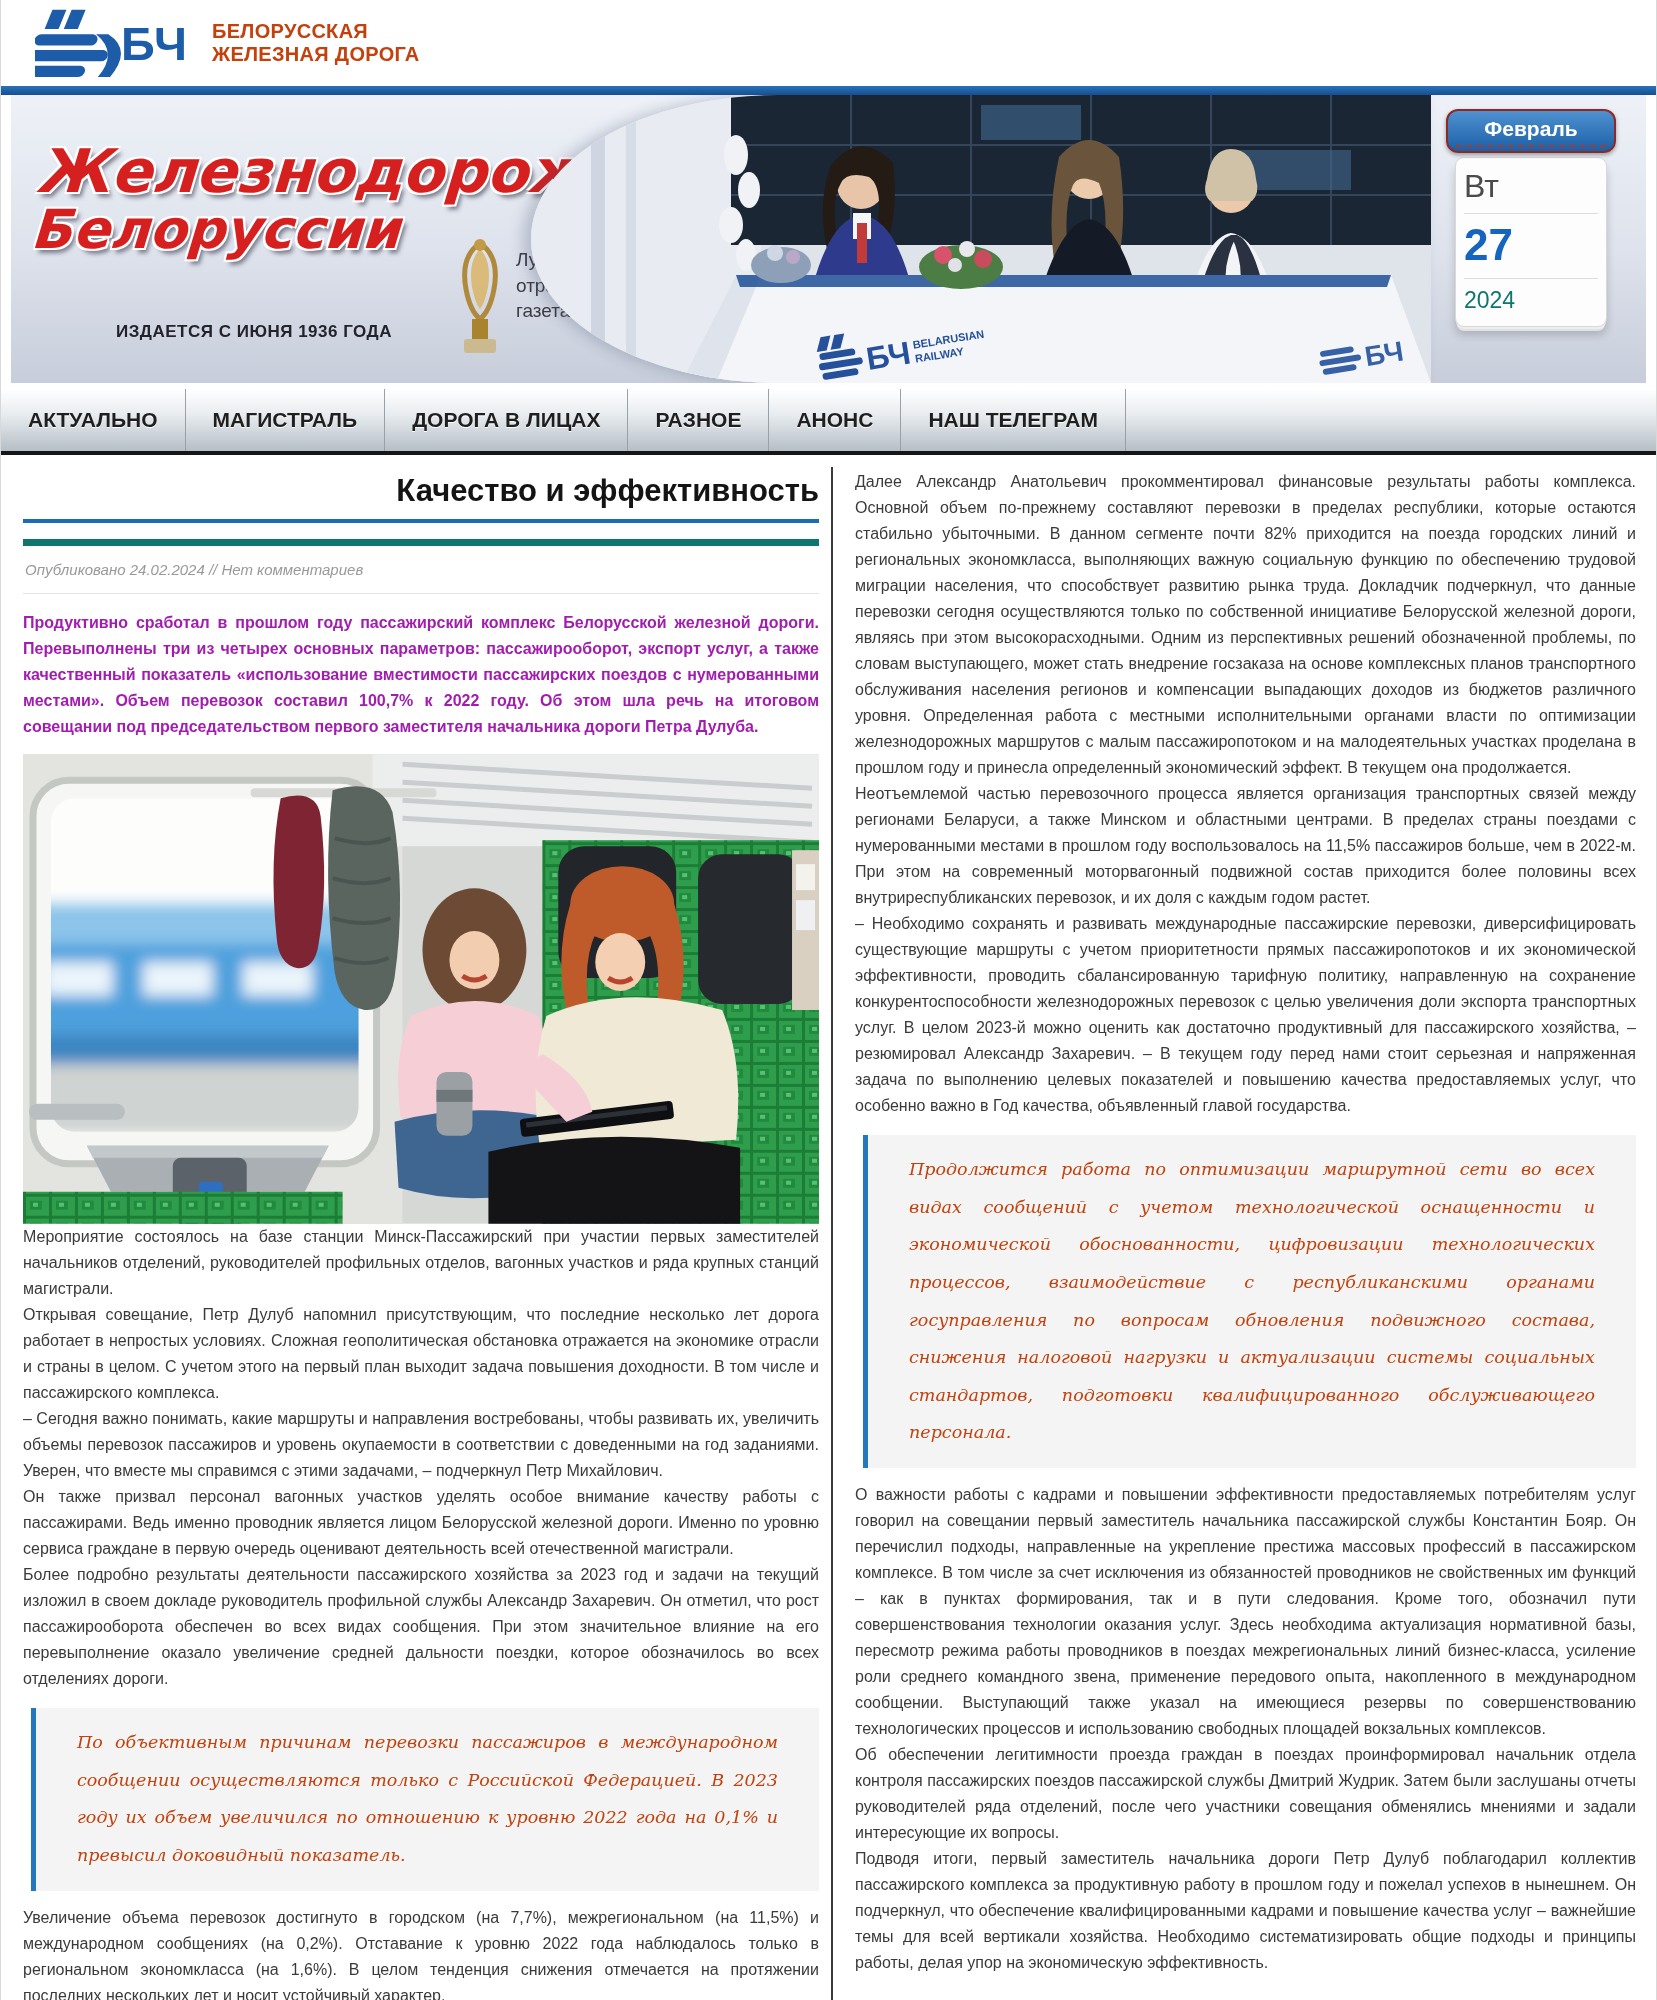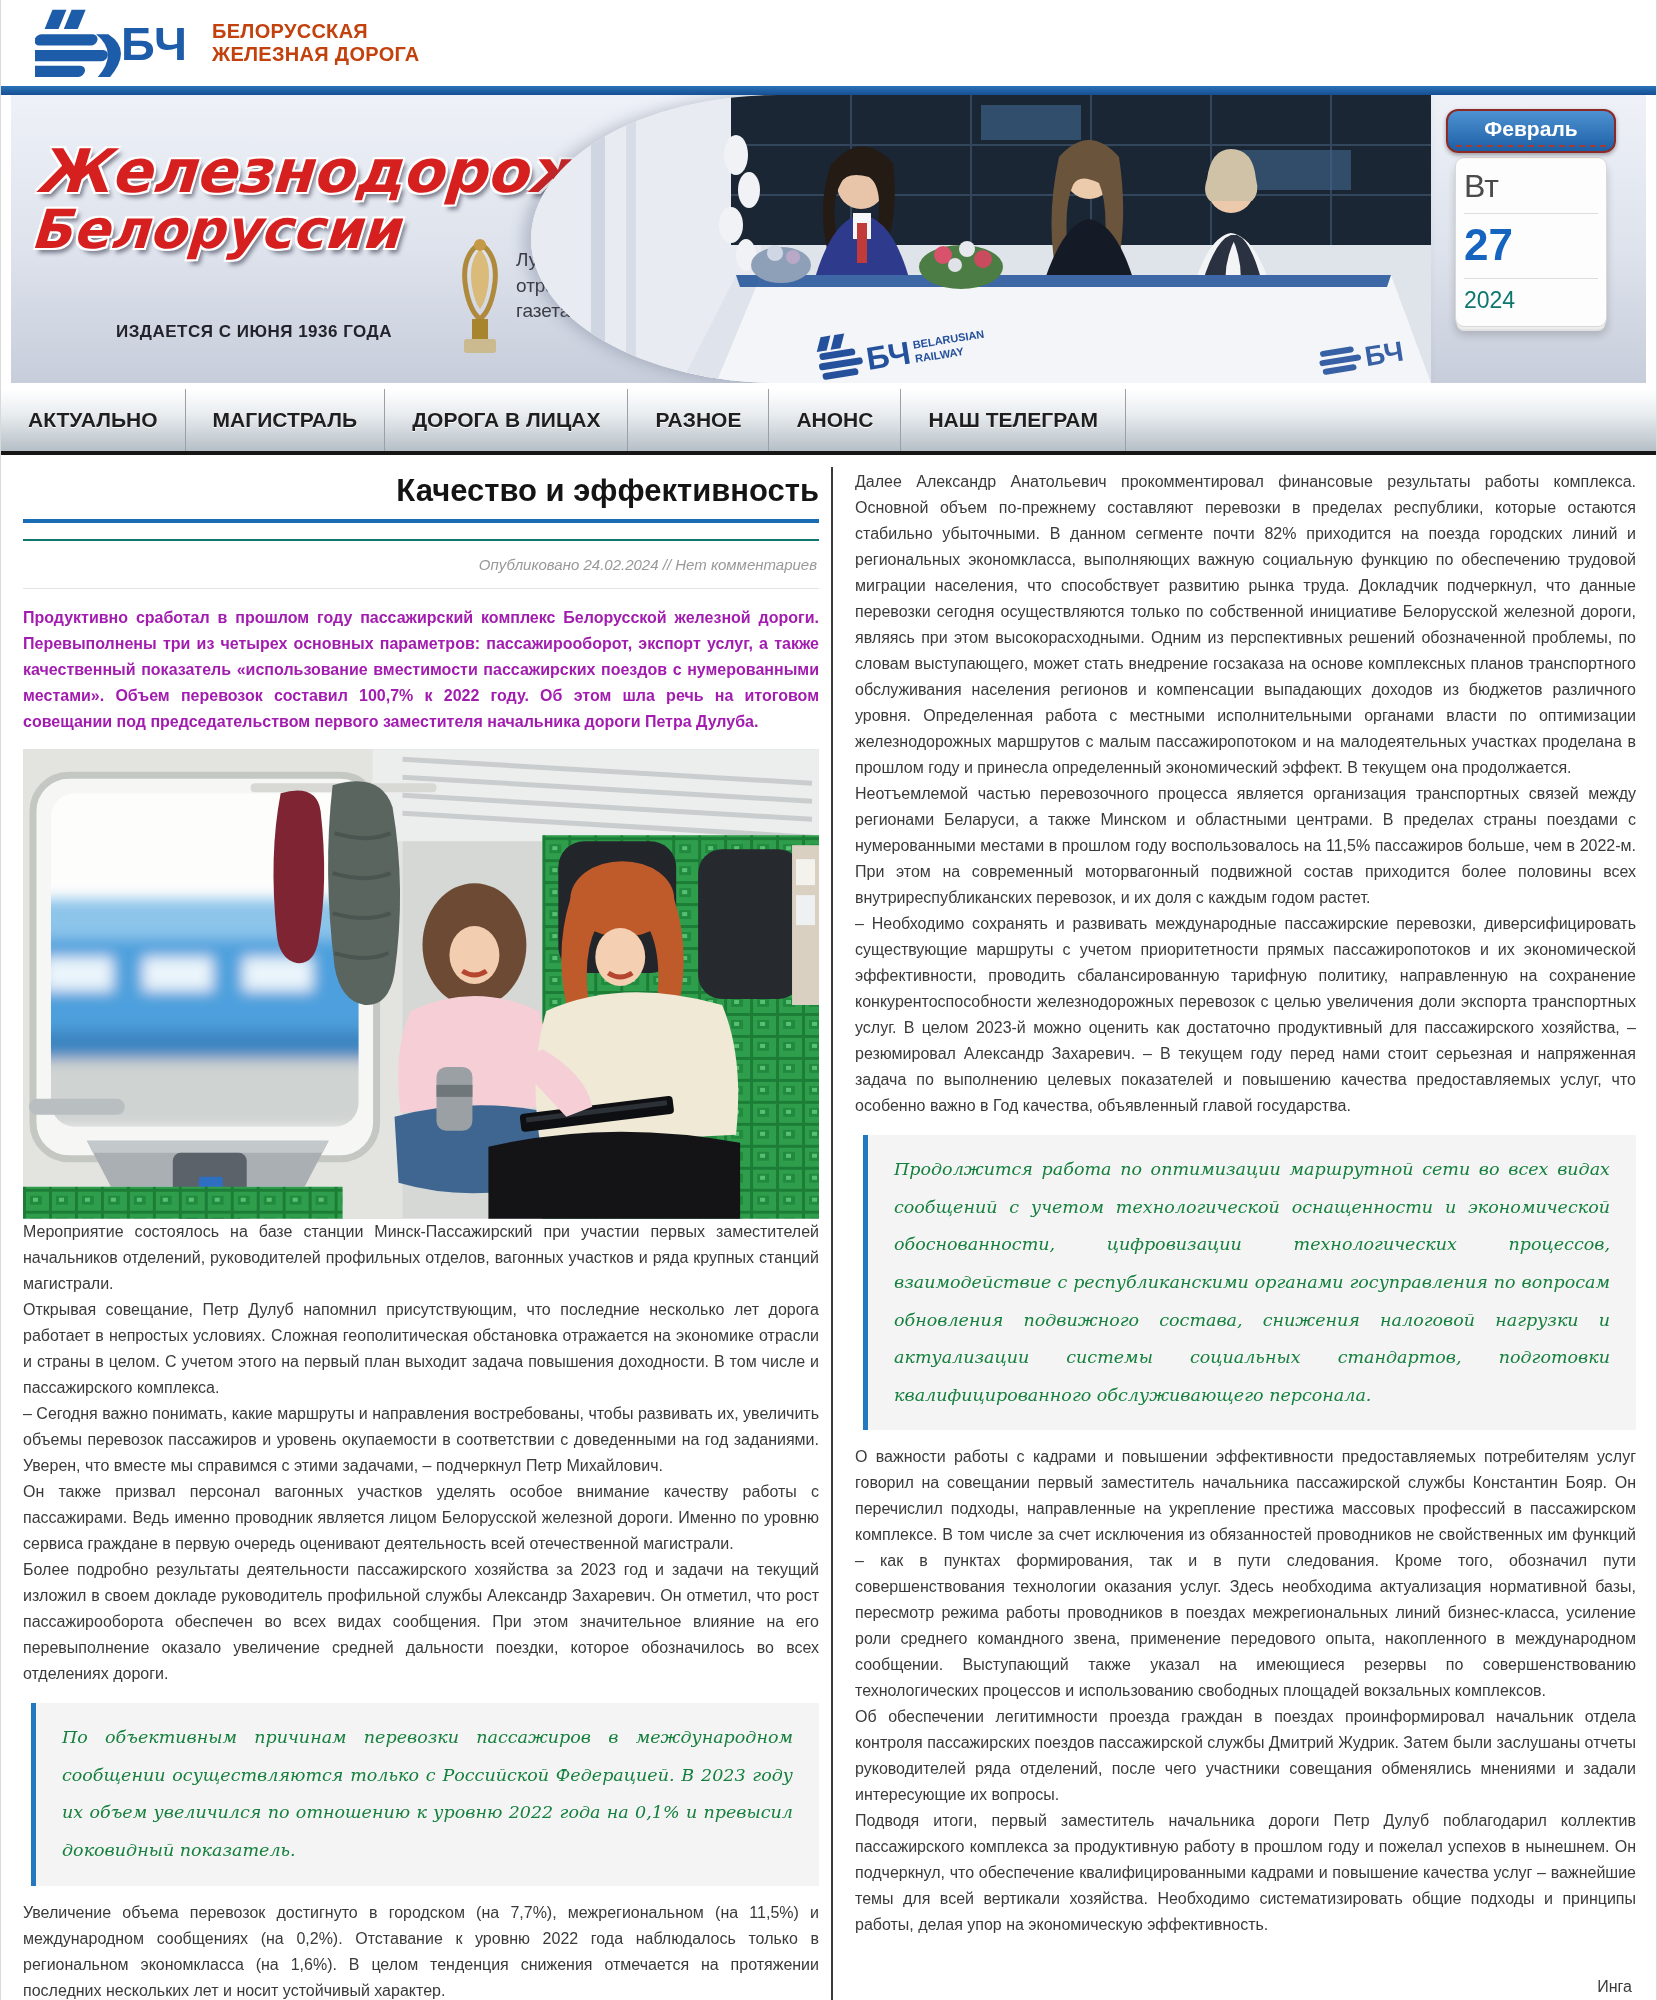--- a/index.html
+++ b/index.html
@@ -41,27 +41,27 @@
   .nav-item{display:flex;align-items:center;padding:0 27px;font-size:21px;font-weight:bold;color:#1f1f1f;text-shadow:0 1px 0 #fff;border-right:1px solid #99a0a6;cursor:pointer;white-space:nowrap;}
 
   
   .content{display:flex;align-items:stretch;padding-top:12px;}
   .col-left{flex:0 0 796px;margin-left:22px;}
   .divider{border-left:2px solid #3a3a3a;margin-left:12px;}
   .col-right{flex:1;padding:2px 20px 30px 22px;min-width:0;}
 
   .article-title{font-size:31px;font-weight:bold;color:#141414;margin:6px 0 0;text-align:right;}
   .title-rule{height:4px;background:#1a6db4;margin-top:10px;}
-  .meta{margin-top:16px;border-top:2px solid #0f766e;border-bottom:1px solid #e4e4e4;padding:15px 2px;color:#999;font-style:italic;font-size:15px;text-align:right;}
+  .meta{margin-top:16px;border-top:7px solid #0f766e;border-bottom:1px solid #e4e4e4;padding:15px 2px;color:#999;font-style:italic;font-size:15px;}
   p.body-p{font-size:16px;line-height:26px;text-align:justify;margin:0;color:#3a3a3a;}
   p.lead{font-weight:bold;color:#a21caf;margin-top:16px;}
   .article-photo{margin-top:14px;width:796px;height:470px;}
   .article-photo svg{display:block;}
-  blockquote.pull{margin:16px 0 14px 8px;background:#f4f4f4;border-left:5px solid #2478bd;padding:16px 26px;
-    font-family:"DejaVu Serif",serif;font-style:italic;font-size:17.5px;line-height:2.15;text-align:justify;color:#15803d;}
+  blockquote.pull{margin:16px 0 14px 8px;background:#f4f4f4;border-left:5px solid #2478bd;padding:16px 41px;
+    font-family:"DejaVu Serif",serif;font-style:italic;font-size:17.5px;line-height:2.15;text-align:justify;color:#c2410c;}
   .signature{margin-top:34px;text-align:right;font-size:16px;color:#3a3a3a;line-height:1.9;padding-right:4px;}
 </style>
 </head>
 <body>
 
 <div class="page">
 
   <div class="top-header">
     <div class="logo-wrap">
       <svg class="logo-icon" viewBox="0 0 110 80" aria-hidden="true">

